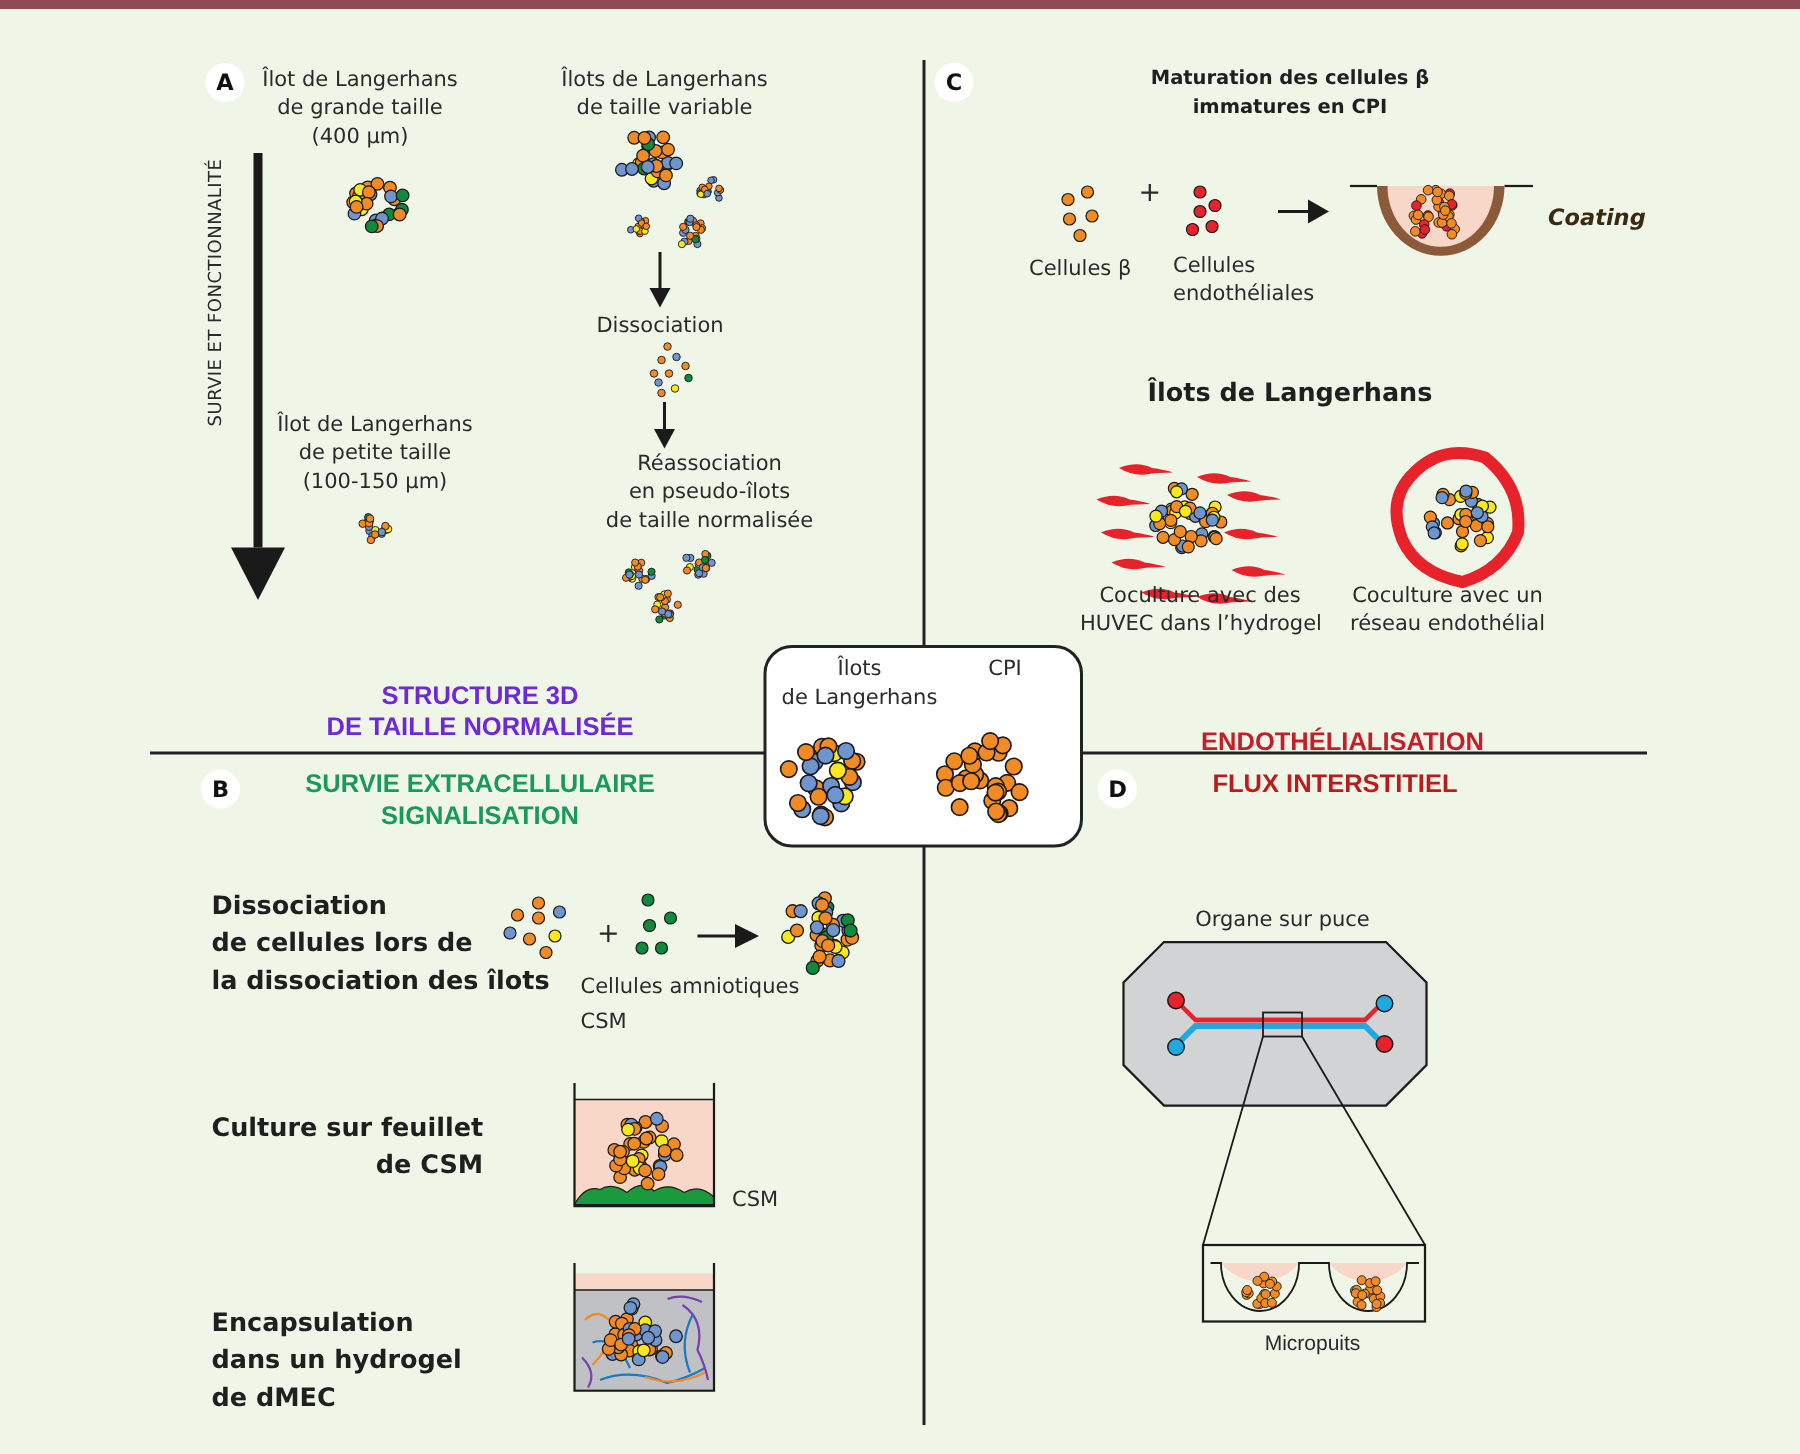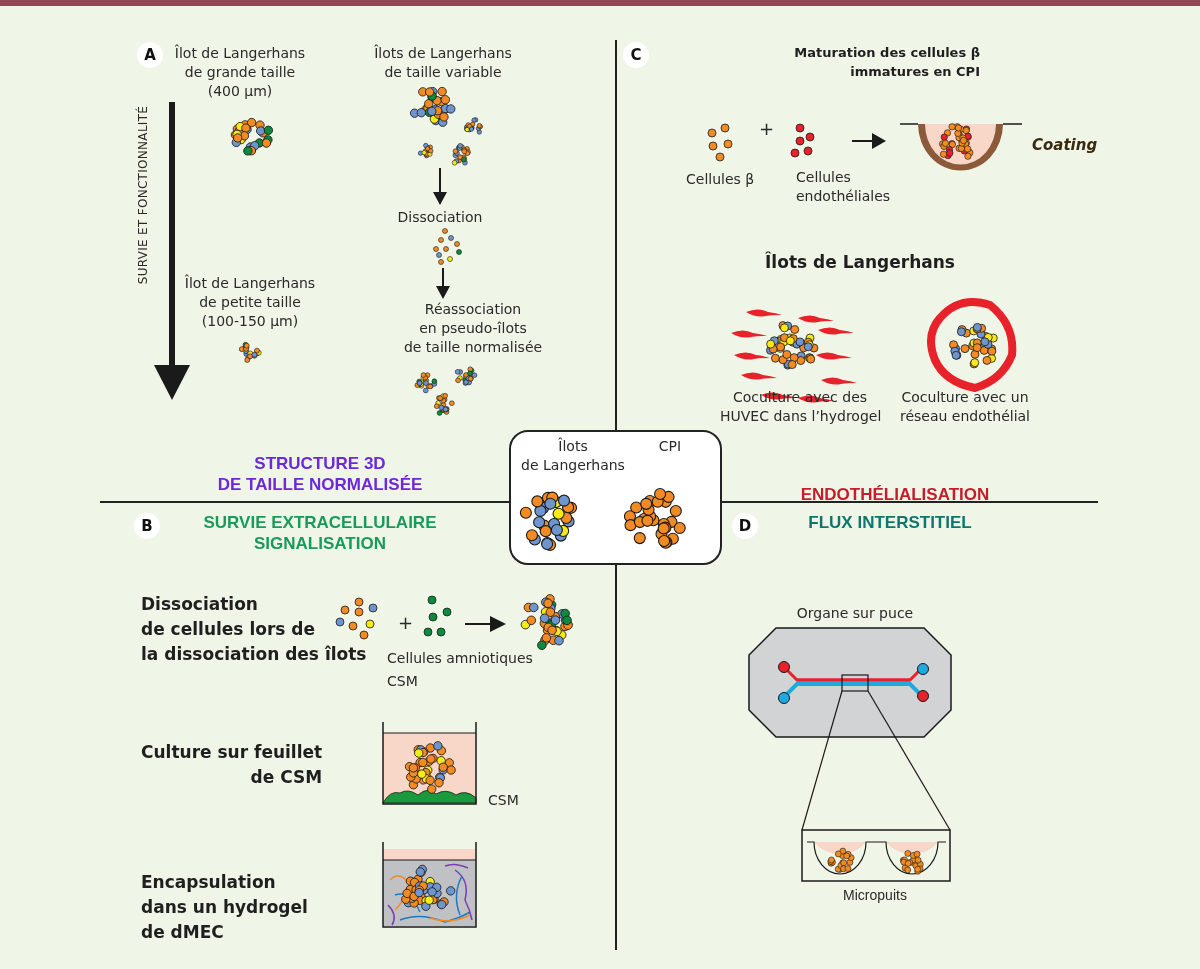--- a/index.html
+++ b/index.html
@@ -741,43 +741,43 @@
   <div>Culture sur feuillet</div>
   <div>de CSM</div>
 </div>
 <div class="abs t" style="left:488px;top:791px;text-align:left;">CSM</div>
 <div class="abs left-label" style="left:141px;top:870px;">
   <div>Encapsulation</div>
   <div>dans un hydrogel</div>
   <div>de dMEC</div>
 </div>
 
-<div class="abs t tb" style="left:740px;top:43px;width:240px;font-size:13px;text-align:right;">
+<div class="abs t tb" style="left:740px;top:43px;width:240px;font-size:13px;">
   <div>Maturation des cellules β</div>
   <div>immatures en CPI</div>
 </div>
 <div class="abs t" style="left:759px;top:119px;font-size:18px;">+</div>
 <div class="abs t" style="left:686px;top:170px;text-align:left;">Cellules β</div>
-<div class="abs t" style="left:782px;top:168px;text-align:left;margin-left:14px;">
+<div class="abs t" style="left:782px;top:168px;text-align:left;">
   <div>Cellules</div>
   <div>endothéliales</div>
 </div>
 <div class="abs t tb" style="left:1032px;top:136px;font-style:italic;color:#3a2a10;font-size:15px;">Coating</div>
 <div class="abs t tb" style="left:760px;top:253px;width:200px;font-size:17px;">Îlots de Langerhans</div>
 <div class="abs t" style="left:720px;top:388px;width:160px;">
   <div>Coculture avec des</div>
   <div>HUVEC dans l’hydrogel</div>
 </div>
 <div class="abs t" style="left:890px;top:388px;width:150px;">
   <div>Coculture avec un</div>
   <div>réseau endothélial</div>
 </div>
 <div class="abs heading" style="left:770px;top:472px;width:250px;color:#c41e2a;margin-top:12px;">ENDOTHÉLIALISATION</div>
 
-<div class="abs heading" style="left:790px;top:512px;width:200px;color:#0f766e;">FLUX INTERSTITIEL</div>
+<div class="abs heading" style="left:790px;top:512px;width:200px;color:#b91c1c;">FLUX INTERSTITIEL</div>
 <div class="abs t" style="left:790px;top:604px;width:130px;">Organe sur puce</div>
 <div class="abs t" style="left:830px;top:886px;width:90px;font-family:'Liberation Sans',sans-serif;">Micropuits</div>
 
 <div class="abs t" style="left:518px;top:437px;width:110px;">
   <div>Îlots</div>
   <div>de Langerhans</div>
 </div>
 <div class="abs t" style="left:640px;top:437px;width:60px;">CPI</div>
 
 </body></html>

